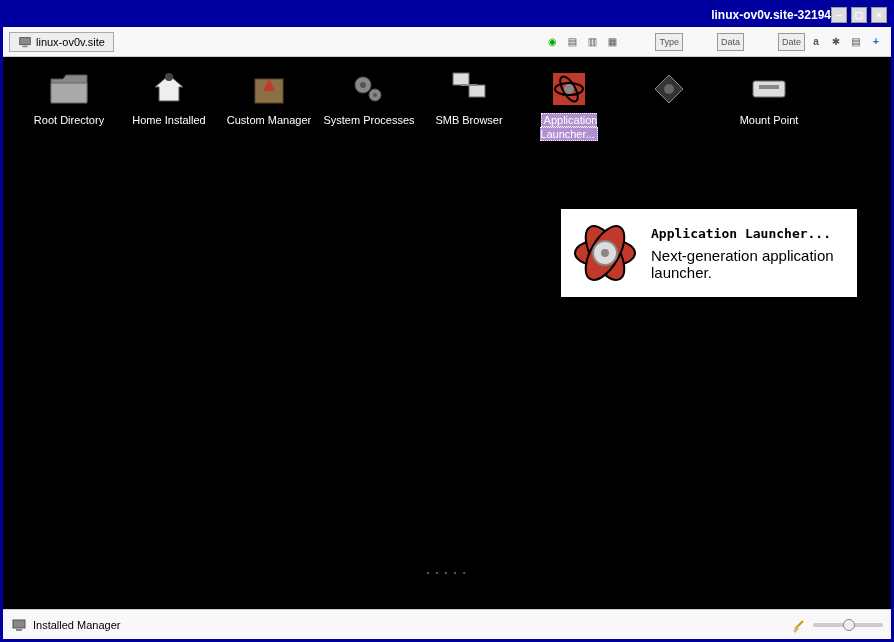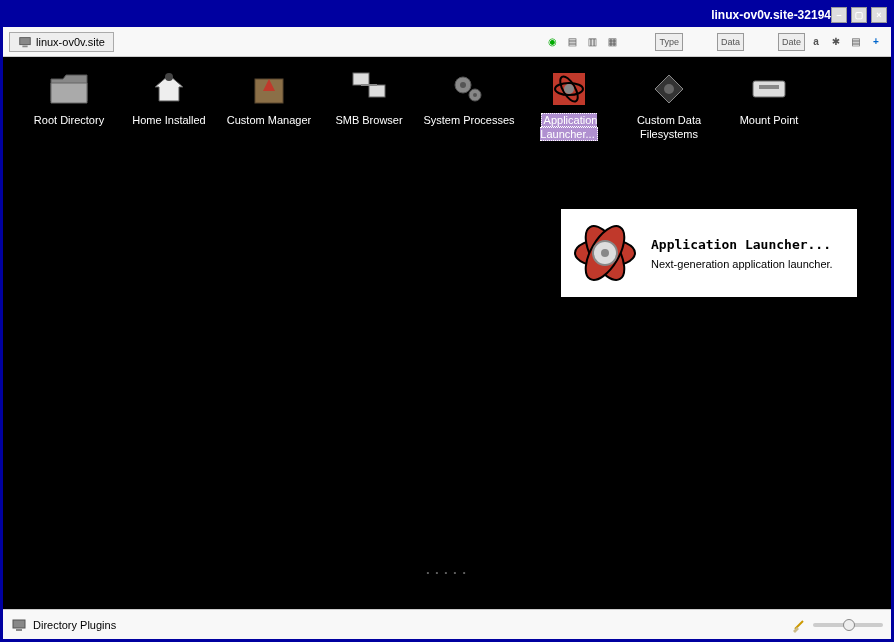--- a/index.html
+++ b/index.html
@@ -16,21 +16,21 @@
 .tb-icon { width: 18px; height: 18px; border: 1px solid transparent; display: flex; align-items: center; justify-content: center; font-size: 10px; cursor: pointer; color: #555; }
 .tb-icon.btn { border: 1px solid #999; background: #eee; padding: 1px 3px; width: auto; font-size: 9px; margin-left: 32px; }
 .content { flex: 1; background: #000; position: relative; display: flex; flex-wrap: wrap; align-content: flex-start; padding: 8px 16px; }
 .desktop-icon { width: 100px; color: #fff; text-align: center; font-size: 11px; padding: 4px; cursor: pointer; }
 .desktop-icon .ic { width: 40px; height: 40px; margin: 0 auto 4px; display: flex; align-items: center; justify-content: center; }
 .desktop-icon .lbl { line-height: 1.3; }
 .desktop-icon.selected .lbl span { background: #b090d0; border: 1px dotted #fff; padding: 0 2px; }
 .tooltip { position: absolute; top: 150px; left: 556px; width: 300px; background: #fff; border: 2px solid #000; padding: 8px; display: flex; gap: 10px; align-items: center; }
 .tooltip-icon { width: 72px; height: 72px; flex-shrink: 0; }
 .tooltip-text .tt-title { font-family: monospace; font-weight: bold; font-size: 13px; }
-.tooltip-text .tt-desc { font-size: 11px; margin-top: 6px; }
+.tooltip-text .tt-desc { font-size: 15px; margin-top: 6px; }
 .statusbar { height: 30px; background: #f8f8f8; border-top: 1px solid #ccc; display: flex; align-items: center; padding: 0 8px; font-size: 11px; gap: 6px; }
 .statusbar .spacer { flex: 1; }
 .slider { width: 70px; height: 4px; background: #ccc; position: relative; border-radius: 2px; }
 .slider-handle { position: absolute; left: 30px; top: -4px; width: 12px; height: 12px; background: #eee; border: 1px solid #888; border-radius: 50%; }
 .dots { position: absolute; bottom: 32px; left: 50%; transform: translateX(-50%); color: #666; font-size: 8px; letter-spacing: 2px; }
 </style>
 </head>
 <body>
 
 <div class="window">
@@ -91,57 +91,56 @@
           <svg width="36" height="36" viewBox="0 0 36 36">
             <rect x="4" y="8" width="28" height="24" fill="#8b6f47" stroke="#5a4830"></rect>
             <path d="M18 8 L12 20 L24 20 Z" fill="#c0392b"></path>
           </svg>
         </div>
       <div class="lbl">Custom Manager</div>
     </div>
     <div class="desktop-icon">
       <div class="ic">
           <svg width="40" height="36" viewBox="0 0 40 36">
-            <rect x="4" y="2" width="16" height="12" fill="#ddd" stroke="#666"></rect>
-            <rect x="20" y="14" width="16" height="12" fill="#ddd" stroke="#666"></rect>
-            <line x1="12" y1="14" x2="28" y2="14" stroke="#888" stroke-width="2"></line>
-          </svg>
-        </div>
-      <div class="lbl">SMB Browser</div>
-    </div>
-    <div class="desktop-icon">
-      <div class="ic">
-          <svg width="40" height="36" viewBox="0 0 40 36">
             <circle cx="14" cy="14" r="8" fill="#888" stroke="#555"></circle>
             <circle cx="14" cy="14" r="3" fill="#555"></circle>
             <circle cx="26" cy="24" r="6" fill="#888" stroke="#555"></circle>
             <circle cx="26" cy="24" r="2" fill="#555"></circle>
           </svg>
         </div>
       <div class="lbl">System Processes</div>
+    </div>
+    <div class="desktop-icon">
+      <div class="ic">
+          <svg width="40" height="36" viewBox="0 0 40 36">
+            <rect x="4" y="2" width="16" height="12" fill="#ddd" stroke="#666"></rect>
+            <rect x="20" y="14" width="16" height="12" fill="#ddd" stroke="#666"></rect>
+            <line x1="12" y1="14" x2="28" y2="14" stroke="#888" stroke-width="2"></line>
+          </svg>
+        </div>
+      <div class="lbl">SMB Browser</div>
     </div>
     <div class="desktop-icon selected">
       <div class="ic">
           <svg width="36" height="36" viewBox="0 0 36 36">
             <rect x="2" y="2" width="32" height="32" fill="#c0392b"></rect>
             <ellipse cx="18" cy="18" rx="14" ry="6" fill="none" stroke="#000" stroke-width="2"></ellipse>
             <ellipse cx="18" cy="18" rx="14" ry="6" fill="none" stroke="#000" stroke-width="2" transform="rotate(60 18 18)"></ellipse>
             <circle cx="18" cy="18" r="5" fill="#888"></circle>
           </svg>
         </div>
       <div class="lbl"><span>Application Launcher...</span></div>
     </div>
     <div class="desktop-icon">
       <div class="ic">
           <svg width="36" height="36" viewBox="0 0 36 36">
             <path d="M18 4 L32 18 L18 32 L4 18 Z" fill="#333" stroke="#888"></path>
             <circle cx="18" cy="18" r="5" fill="#666"></circle>
           </svg>
         </div>
-      <div class="lbl">Custom Data Filesystems</div>
     </div>
     <div class="desktop-icon">
       <div class="ic">
           <svg width="36" height="28" viewBox="0 0 36 28">
             <rect x="2" y="6" width="32" height="16" rx="2" fill="#ddd" stroke="#666"></rect>
             <rect x="8" y="10" width="20" height="4" fill="#888"></rect>
           </svg>
         </div>
       <div class="lbl">Mount Point</div>
     </div>
@@ -163,21 +162,21 @@
     </div>
 
     <div class="dots">• • • • •</div>
   </div>
 
   <div class="statusbar">
     <svg width="16" height="16" viewBox="0 0 16 16">
         <rect x="2" y="3" width="12" height="8" fill="#888" stroke="#555"></rect>
         <rect x="5" y="12" width="6" height="2" fill="#888"></rect>
       </svg>
-    <span>Directory Plugins</span>
+    <span>Installed Manager</span>
     <div class="spacer"></div>
     <svg width="16" height="16" viewBox="0 0 16 16">
         <line x1="4" y1="12" x2="12" y2="4" stroke="#c90" stroke-width="2"></line>
         <path d="M2 14 L6 10 L8 12 L4 16 Z" fill="#cb8"></path>
       </svg>
     <div class="slider">
       <div class="slider-handle"></div>
     </div>
   </div>
 </div>

